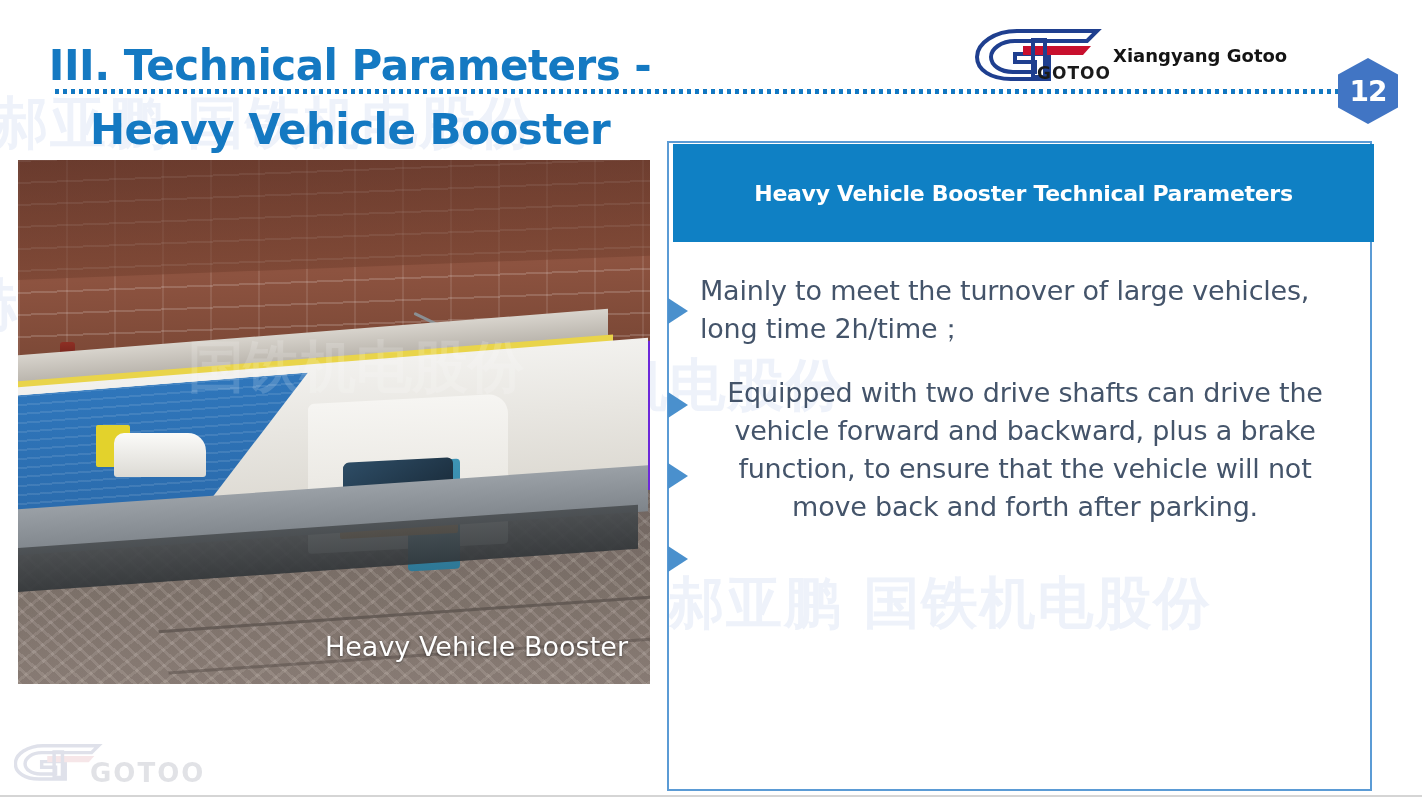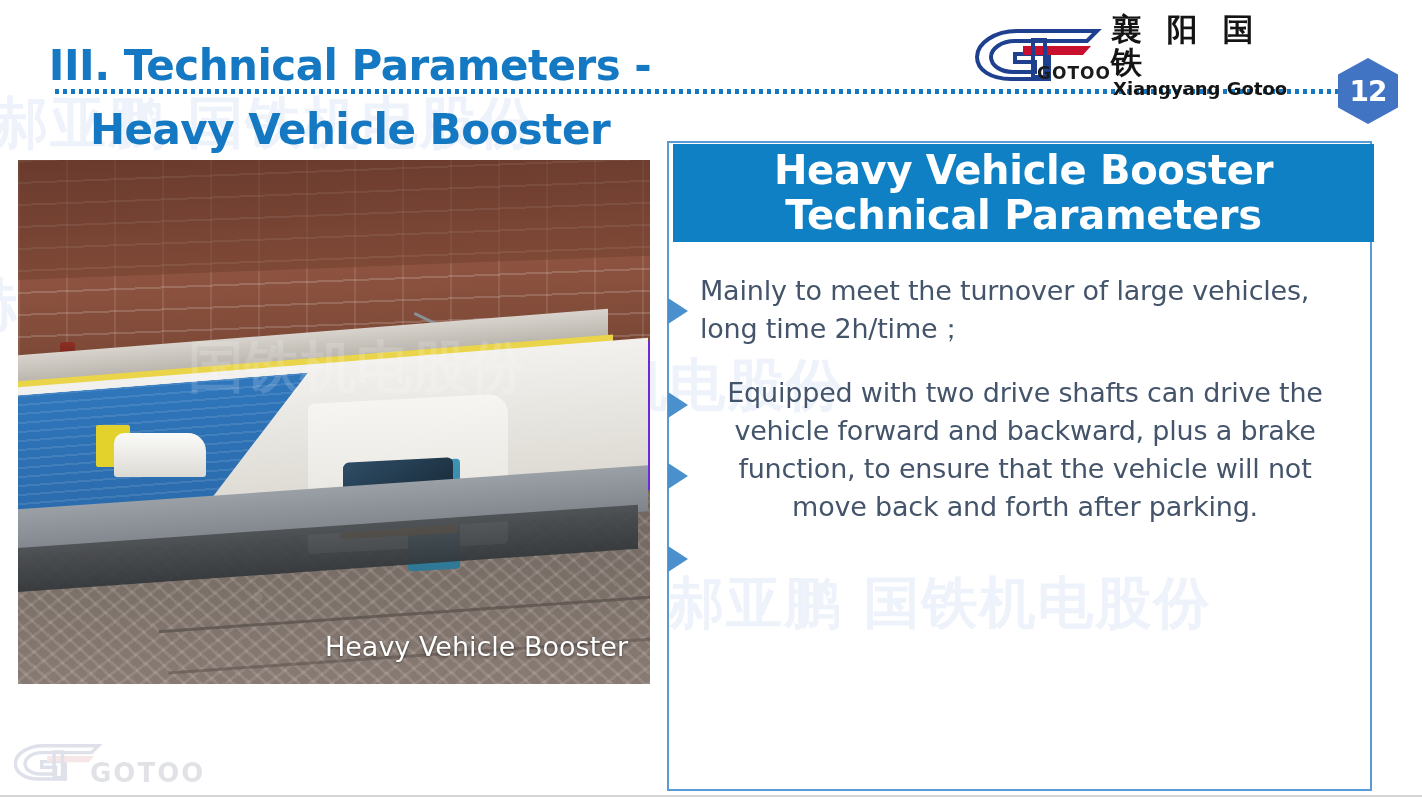--- a/index.html
+++ b/index.html
@@ -237,21 +237,21 @@
   }
   .panel-header{
     position:absolute;left:673px;top:144px;width:701px;height:98px;
     background:#0f80c4;
     z-index:4;
     display:flex;align-items:center;justify-content:center;
   }
   .panel-header h2{
     margin:0;color:#fff;text-align:center;
     font-family:"DejaVu Sans", sans-serif;font-weight:700;
-    font-size:40px;line-height:45px;letter-spacing:-0.3px;
+    font-size:22px;line-height:45px;letter-spacing:-0.3px;
   }
   .panel-body{
     position:absolute;left:700px;top:272px;width:650px;
     z-index:4;
   }
   .bullet-text{
     color:#44546a;
     font-family:"DejaVu Sans", sans-serif;
     font-size:27px;line-height:38px;
     margin:0 0 26px 0;
@@ -304,21 +304,20 @@
   <div class="logo-top">
     <div class="logo-mark">
       <svg width="130" height="58" viewBox="0 0 130 58">
         <path d="M42 4 L122 4 L112 14 L40 14 C26 14 16 22 16 30 C16 38 25 45 38 45 L60 45 L60 35 L40 35 L40 27 L74 27 L74 52 L36 52 C16 52 2 43 2 30 C2 16 20 4 42 4 Z" fill="none" stroke="#1f3f8f" stroke-width="4"></path>
         <path d="M48 19 L116 19 L108 28 L48 28 Z" fill="#c8102e"></path>
         <path d="M58 13 L58 50 L70 50 L70 13 Z" fill="none" stroke="#1f3f8f" stroke-width="4"></path>
       </svg>
       <div class="logo-gotoo-sm">GOTOO</div>
     </div>
     <div>
-      <div class="logo-text-cn">襄 阳 国 铁</div>
       <div class="logo-text-en">Xiangyang Gotoo</div>
     </div>
   </div>
 
   <div class="page-badge">
     <div class="hexagon">
       <span>12</span>
     </div>
   </div>
 

